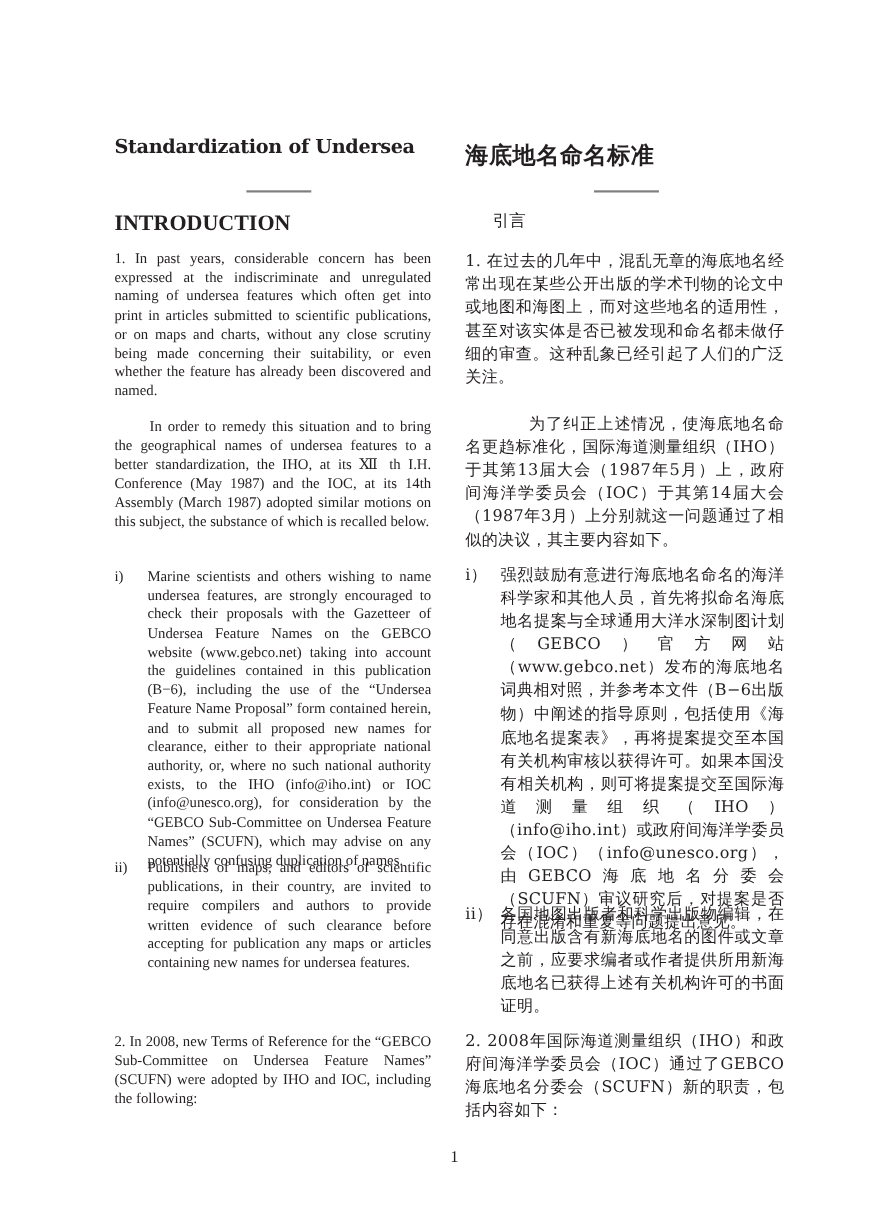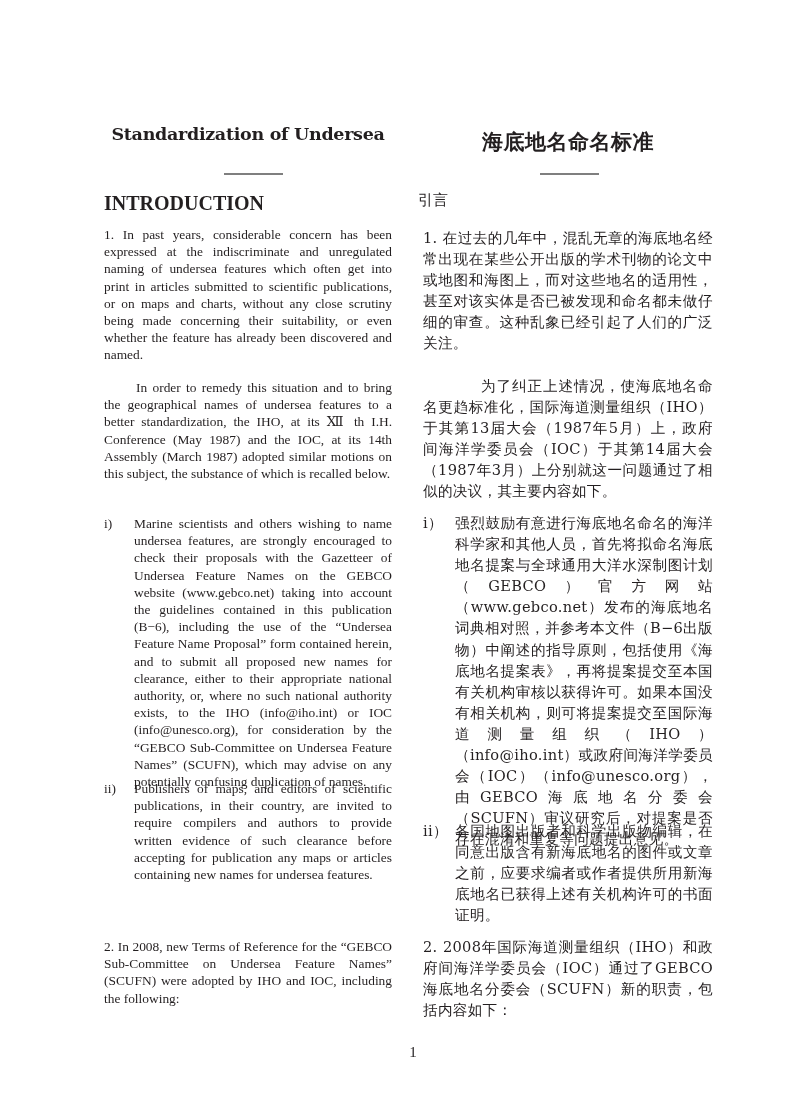--- a/index.html
+++ b/index.html
@@ -1,26 +1,26 @@
 <!DOCTYPE html>
 <html><head>
 <meta charset="utf-8">
 <style>
   html, body { margin: 0; padding: 0; background: #ffffff; }
   body { width: 799px; height: 1114px; position: relative; overflow: hidden;
          font-family: "Liberation Serif", "DejaVu Serif", serif; color: #231f20; }
-  .title { position: absolute; text-align: center; font-weight: bold; }
+  .title { position: absolute; font-weight: bold; }
   .title-en { left: 104px; width: 288px; top: 125px; font-size: 17.5px; line-height: 19px; font-family: "DejaVu Serif", "Liberation Serif", serif; letter-spacing: -0.3px; }
   .title-zh { left: 423px; width: 290px; top: 131px; font-size: 21px; line-height: 26px; font-family: Liberation Mono, monospace; letter-spacing: 0.5px; }
   .divider { position: absolute; height: 2px; background: #7f7f7f; top: 173px; }
   .divider-en { left: 224px; width: 59px; }
   .divider-zh { left: 540px; width: 59px; }
   .heading { position: absolute; font-weight: bold; }
   .heading-en { left: 104px; top: 192px; font-size: 20px; font-family: "Liberation Serif", serif; }
-  .heading-zh { left: 418px; top: 191px; font-size: 15px; font-family: Liberation Serif, serif; font-weight: normal; }
+  .heading-zh { left: 448px; top: 191px; font-size: 15px; font-family: Liberation Serif, serif; font-weight: normal; }
   .para { position: absolute; font-size: 13.4px; line-height: 17.2px; text-align: justify; }
   .para-zh { font-size: 14.6px; line-height: 21.1px; text-align: justify; font-family: "DejaVu Serif", serif; letter-spacing: 0.3px; }
   .indent { text-indent: 32px; }
   .item { position: absolute; font-size: 13.4px; line-height: 17.2px; text-align: justify; }
   .item .marker { position: absolute; left: 0; top: 0; }
   .item .body { position: absolute; left: 30px; right: 0; top: 0; }
   .item-zh { font-size: 14.6px; line-height: 21.1px; font-family: "DejaVu Serif", serif; letter-spacing: 0.3px; }
   .item-zh .body { left: 32px; }
   .page-number { position: absolute; left: 403px; top: 1044px; font-size: 15px; width: 20px; text-align: center; }
 </style>

